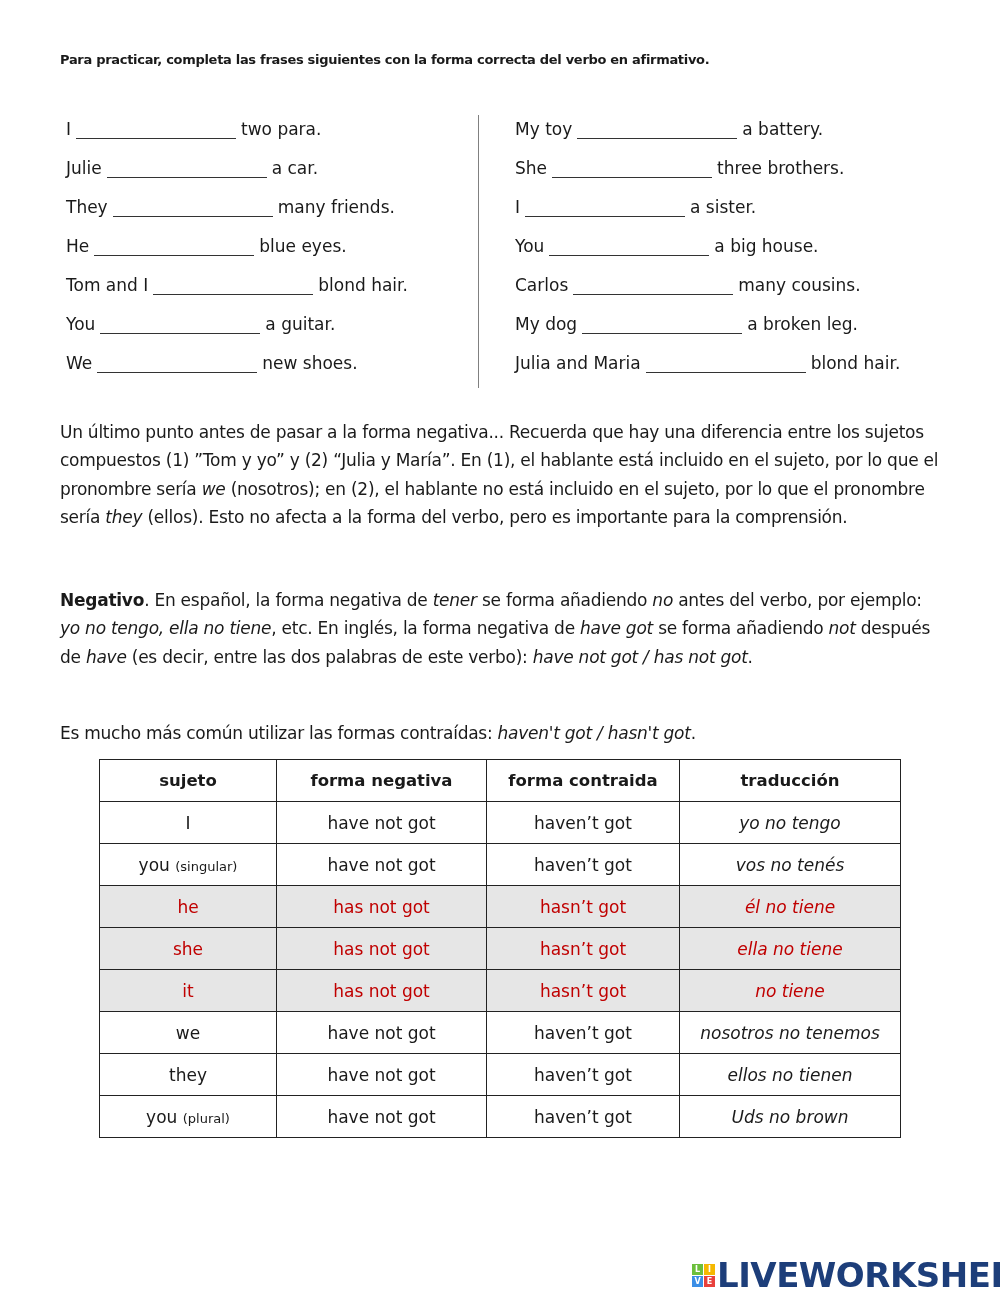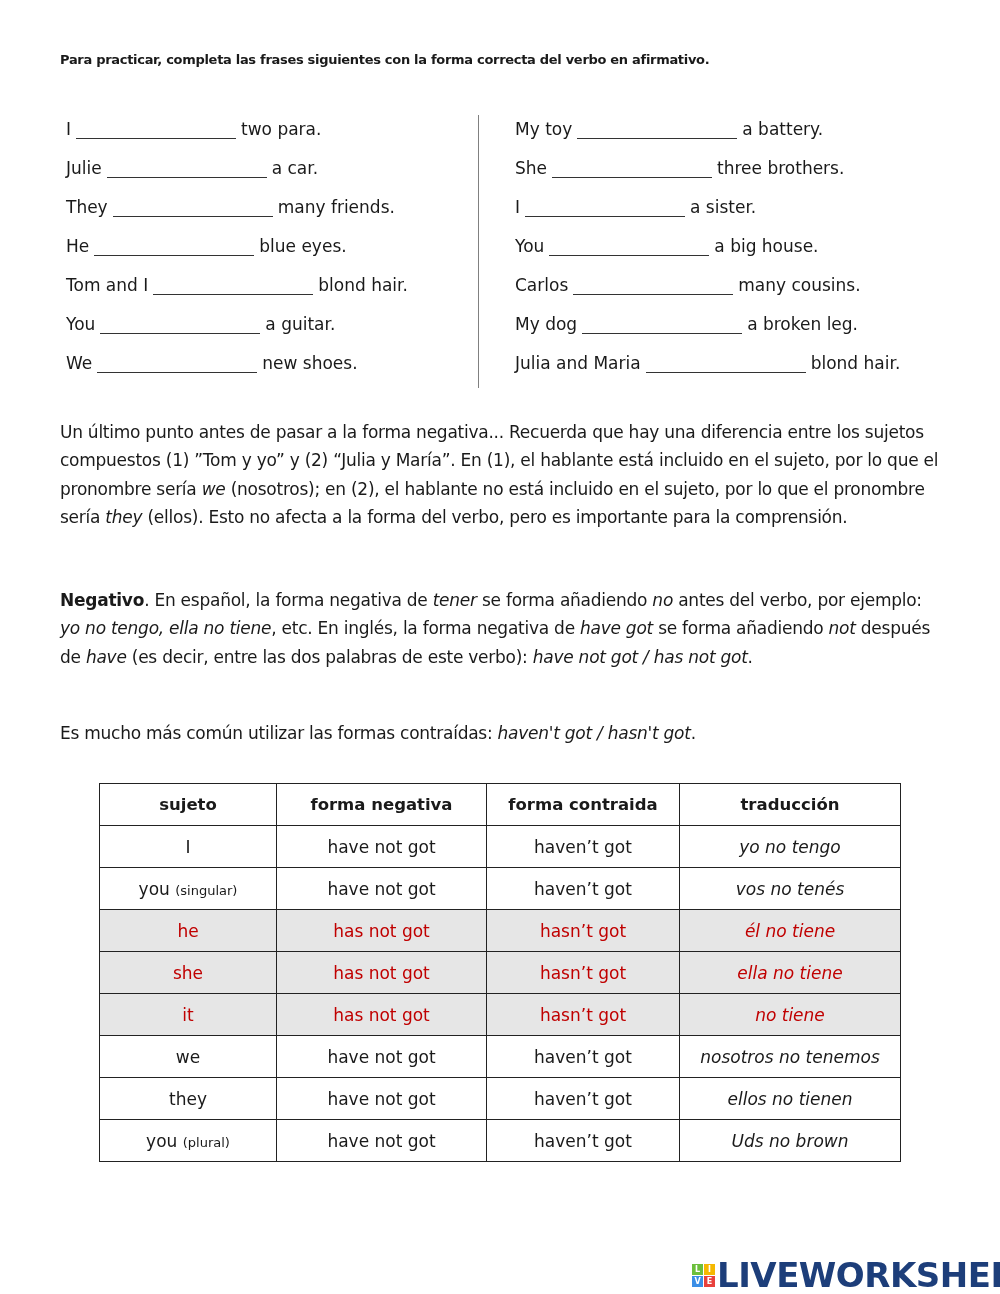--- a/index.html
+++ b/index.html
@@ -10,21 +10,21 @@
   .col.left { left: 66px; }
   .col.right { left: 515px; }
   .divider { position: absolute; left: 478px; top: 115px; width: 1px; height: 273px; background: #808080; }
   .ex-line { height: 39px; line-height: 28px; font-size: 17px; white-space: nowrap; }
   .blank { display: inline-block; width: 160px; border-bottom: 1px solid #333; height: 20px; margin: 0 5px; vertical-align: -4px; }
   .para { position: absolute; left: 60px; width: 880px; font-size: 17px; line-height: 28.3px; letter-spacing: -0.25px; }
   .para i { font-style: italic; }
   .p1 { top: 418px; }
   .p2 { top: 586px; }
   .p3 { top: 699px; margin-top: 20px; }
-  table.neg { position: absolute; left: 99px; top: 783px; border-collapse: collapse; width: 802px; font-size: 17px; border-radius: 15px; }
+  table.neg { position: absolute; left: 99px; top: 759px; border-collapse: collapse; width: 802px; font-size: 17px; border-radius: 15px; }
   table.neg th, table.neg td { border: 1px solid #222; height: 41px; text-align: center; padding: 0; }
   table.neg th { font-weight: bold; font-size: 16.5px; }
   table.neg td.trad { font-style: italic; }
   table.neg tr.hl td { background: #e6e6e6; color: #c00000; }
   .small { font-size: 13px; }
   .logo { position: absolute; left: 692px; top: 1255px; display: flex; align-items: center; }
   .logo-grid { display: grid; grid-template-columns: 11px 11px; grid-gap: 1px; margin-right: 2px; }
   .logo-grid span { width: 11px; height: 11px; color: #fff; font-size: 8px; font-weight: bold; line-height: 11px; text-align: center; font-family: "DejaVu Sans", sans-serif; }
   .logo-text { font-family: "DejaVu Sans", sans-serif; font-weight: bold; font-size: 34px; color: #1d3e7a; letter-spacing: -0.5px; }
 </style>

